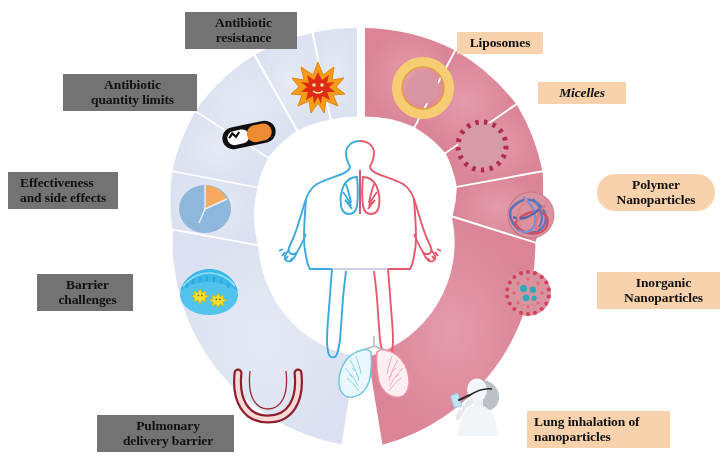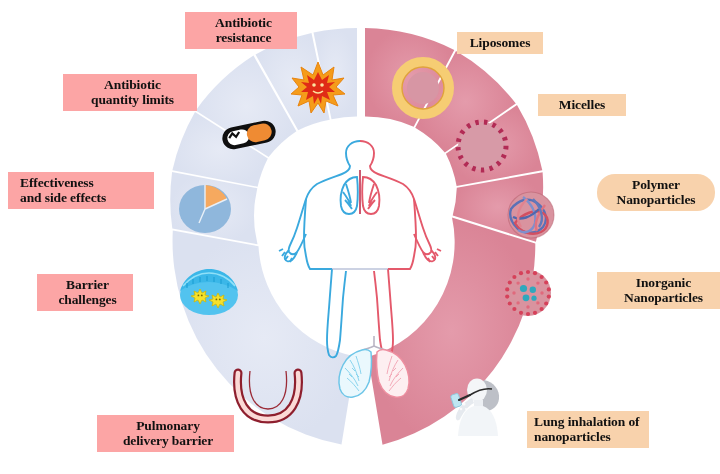--- a/index.html
+++ b/index.html
@@ -18,21 +18,21 @@
     font-family:"Liberation Serif", serif;
     font-weight:bold;
     color:#111111;
     font-size:13.5px;
     line-height:1.12;
     padding:3px 7px 4px 7px;
     white-space:pre-line;
     letter-spacing:-0.1px;
     box-sizing:border-box;
   }
-  .label.left  { background:#fca5a5;padding-left:12px; }
+  .label.left  { background:#737373;padding-left:12px; }
   .label.right { background:#f8d2ac; }
   .label.c { text-align:center; }
 </style>
 </head>
 <body>
 
 <div id="stage">
 
   <svg class="ring" viewBox="0 0 720 474">
     <defs>
@@ -356,35 +356,35 @@
       </g>
     </g>
   </svg>
 
   <div class="label left c" style="left:185px; top:12px; width:112px;">Antibiotic
 resistance</div>
 
   <div class="label left c" style="left:63px; top:74px; width:134px;">Antibiotic
 quantity limits</div>
 
-  <div class="label left" style="left:8px; top:172px; width:146px;">Effectiveness
+  <div class="label left" style="left:8px; top:172px; width:110px;">Effectiveness
 and side effects</div>
 
   <div class="label left c" style="left:37px; top:274px; width:96px;">Barrier
 challenges</div>
 
   <div class="label left c" style="left:97px; top:415px; width:137px;">Pulmonary
 delivery barrier</div>
 
   <div class="label right c" style="left:457px; top:32px; width:86px;">Liposomes</div>
 
-  <div class="label right c" style="left:538px; top:94px; width:88px;">Micelles</div>
+  <div class="label right c" style="left:538px; top:82px; width:88px;font-style:italic;">Micelles</div>
 
   <div class="label right c" style="left:597px; top:174px; width:118px;border-radius:18px;">Polymer
 Nanoparticles</div>
 
   <div class="label right c" style="left:597px; top:272px; width:133px;">Inorganic
 Nanoparticles</div>
 
-  <div class="label right" style="left:527px; top:411px; width:122px;">Lung inhalation of
+  <div class="label right" style="left:527px; top:411px; width:143px;">Lung inhalation of
 nanoparticles</div>
 
 </div>
 
 </body></html>

